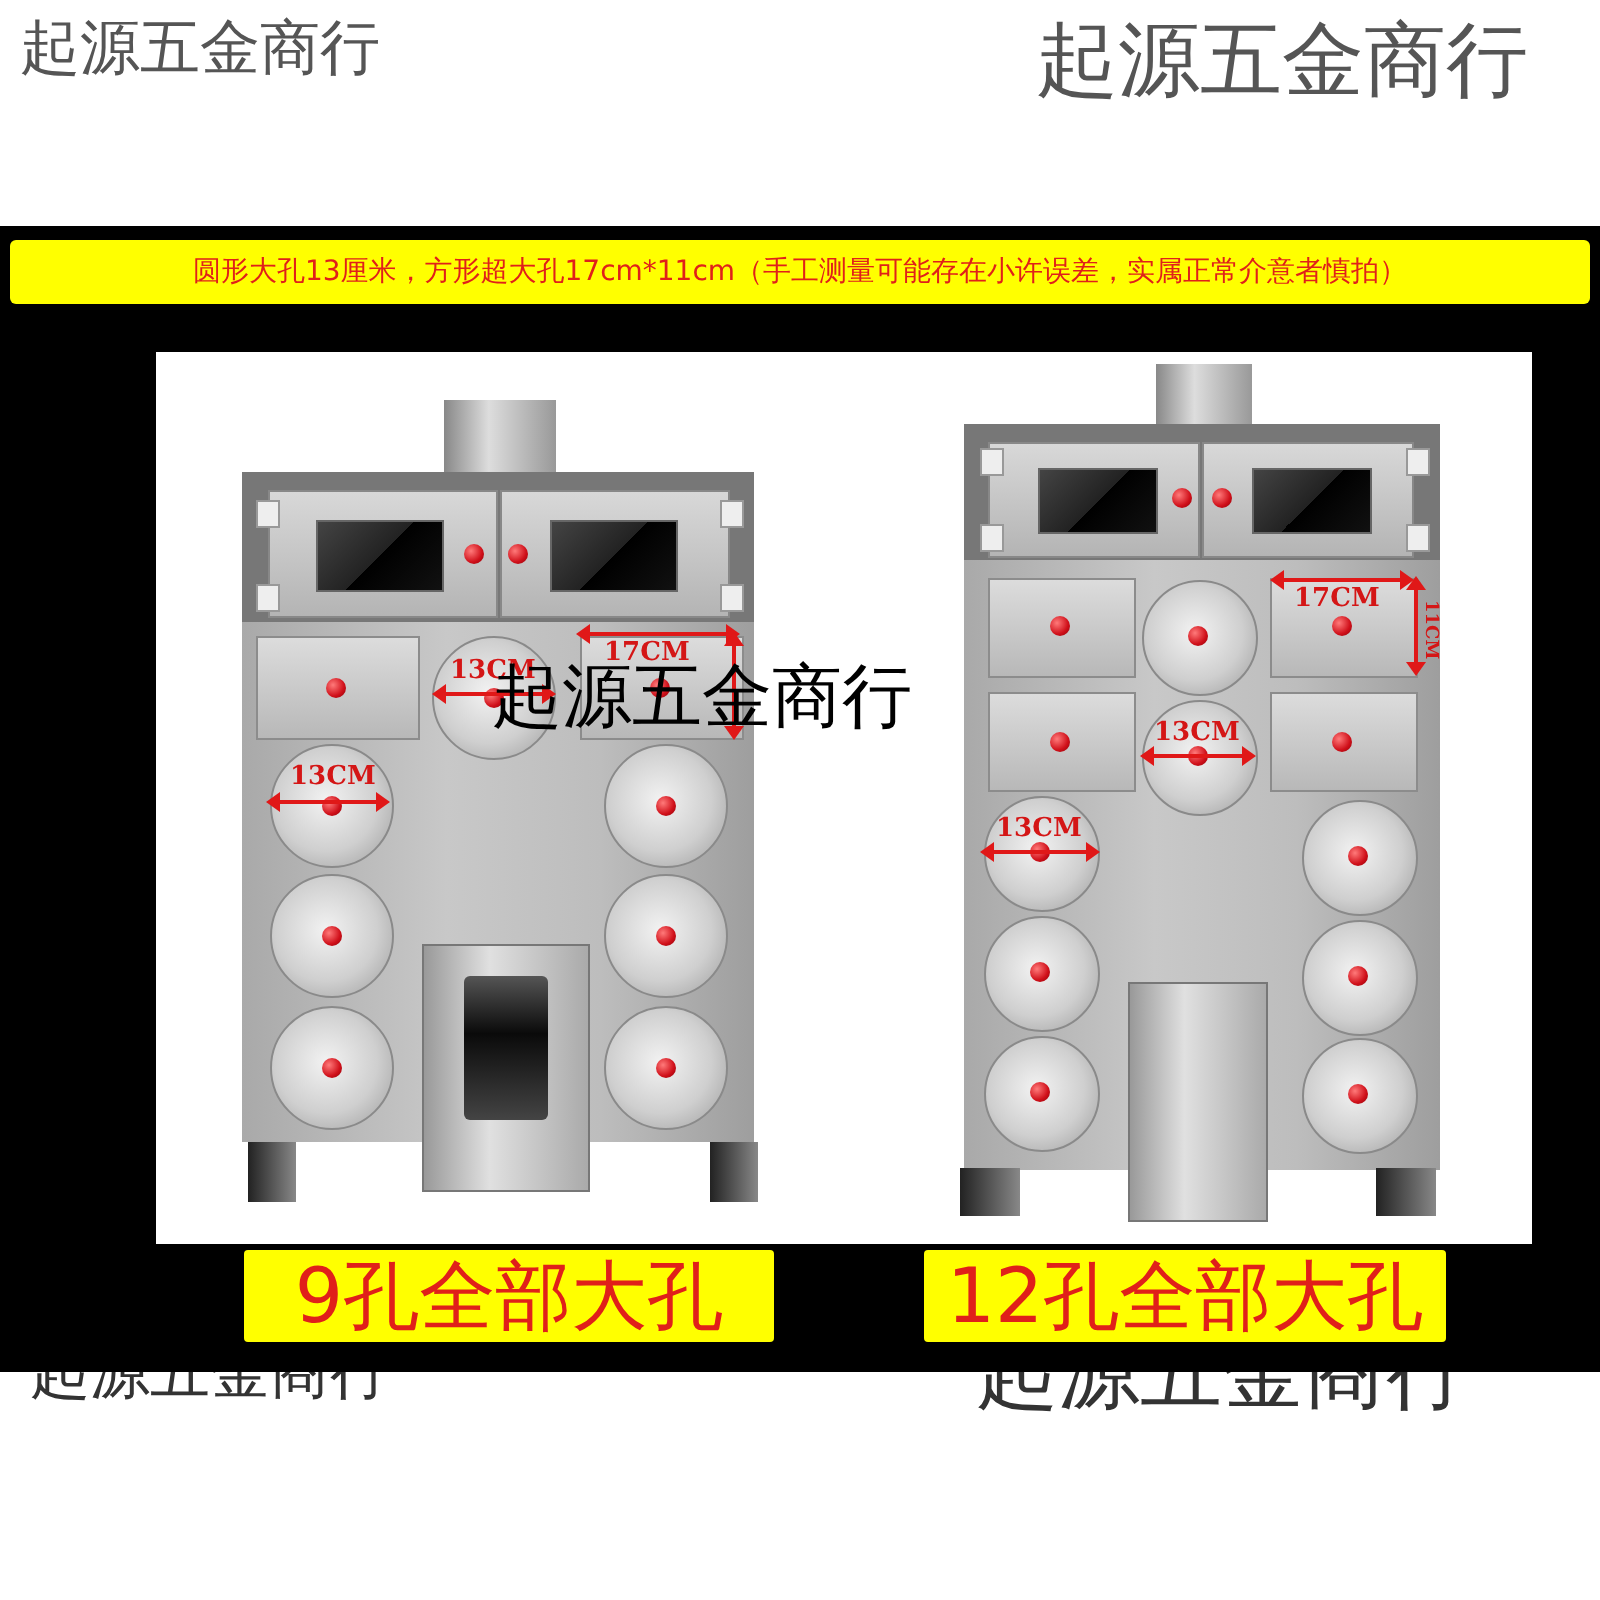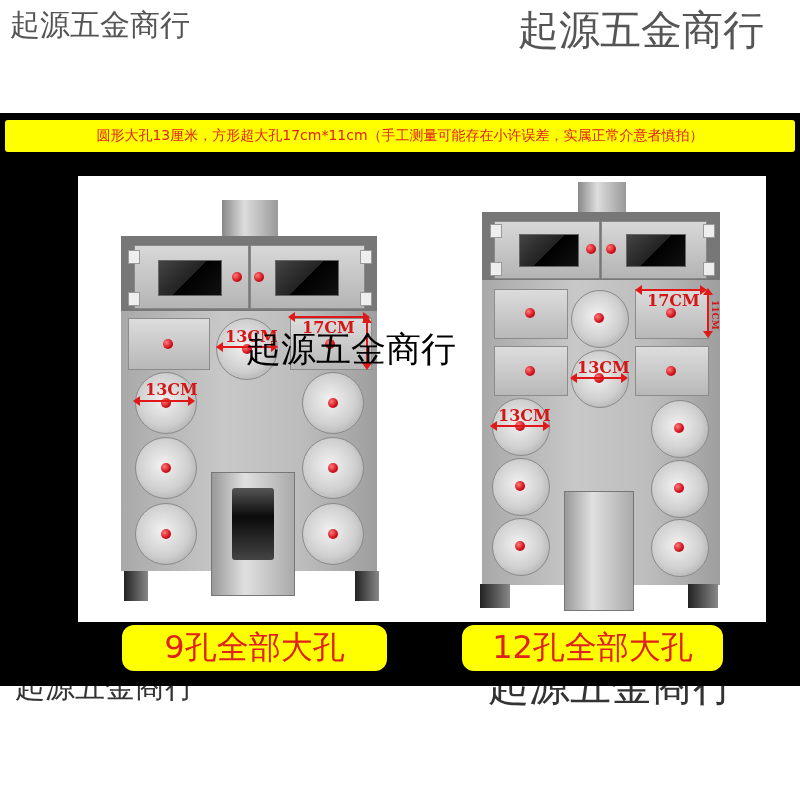--- a/index.html
+++ b/index.html
@@ -2,35 +2,35 @@
 <html><head>
 <meta charset="utf-8">
 <style>
   html,body{margin:0;padding:0;}
   body{width:800px;height:800px;position:relative;overflow:hidden;background:#fff;font-family:"DejaVu Sans",sans-serif;}
   .abs{position:absolute;}
   .wm{position:absolute;color:#555;white-space:nowrap;line-height:1;}
   .black-band{left:0;top:113px;width:800px;height:573px;background:#000;}
   .banner{left:5px;top:120px;width:790px;height:32px;background:#ffff00;border-radius:3px;display:flex;align-items:center;justify-content:center;color:#e0201a;font-size:14px;font-family:"DejaVu Sans",sans-serif;}
   .panel{left:78px;top:176px;width:688px;height:446px;background:#fff;}
-  .label{background:#ffff00;color:#e0201a;font-size:32px;display:flex;align-items:center;justify-content:center;border-radius:12px;}
+  .label{background:#ffff00;color:#e0201a;font-size:38px;display:flex;align-items:center;justify-content:center;border-radius:2px;}
   .machine{position:absolute;}
   .roofbody{position:absolute;background:#777;}
   .body{position:absolute;background:linear-gradient(90deg,#a9a9a9,#c8c8c8 40%,#bdbdbd 70%,#9e9e9e);}
   .chimney{position:absolute;background:linear-gradient(90deg,#888,#ddd 40%,#999);}
   .door{position:absolute;background:linear-gradient(180deg,#d8d8d8,#b4b4b4);border:1px solid #888;}
   .window{position:absolute;background:linear-gradient(135deg,#444 0%,#222 50%,#000 50%,#111 100%);border:1px solid #666;}
   .hinge{position:absolute;width:10px;height:12px;background:#eee;border:1px solid #999;}
   .dot{position:absolute;width:10px;height:10px;border-radius:50%;background:radial-gradient(circle at 35% 35%,#ff7a7a,#d0101a 60%,#8a0008);}
   .hole{position:absolute;border-radius:50%;background:radial-gradient(circle at 45% 45%,#f2f2f2,#cfcfcf 55%,#9a9a9a);border:1px solid #8a8a8a;}
   .rect{position:absolute;background:linear-gradient(180deg,#dcdcdc,#b8b8b8);border:1px solid #8c8c8c;}
   .leg{position:absolute;background:linear-gradient(90deg,#222,#555,#888);}
   .fire{position:absolute;background:linear-gradient(90deg,#999,#e0e0e0 40%,#aaa);border:1px solid #777;}
   .fire-inner{position:absolute;background:linear-gradient(180deg,#555,#0a0a0a 40%,#444);border-radius:3px;}
-  .dim{position:absolute;color:#d41616;font-family:"DejaVu Serif",serif;font-weight:bold;font-size:16px;line-height:1;white-space:nowrap;}
+  .dim{position:absolute;color:#d41616;font-family:"DejaVu Serif",serif;font-weight:bold;font-size:13px;line-height:1;white-space:nowrap;}
   .arrow-h{position:absolute;height:2px;background:#e01818;}
   .arrow-h::before,.arrow-h::after{content:"";position:absolute;top:-4px;border-top:5px solid transparent;border-bottom:5px solid transparent;}
   .arrow-h::before{left:-2px;border-right:7px solid #e01818;}
   .arrow-h::after{right:-2px;border-left:7px solid #e01818;}
   .arrow-v{position:absolute;width:2px;background:#e01818;}
   .arrow-v::before,.arrow-v::after{content:"";position:absolute;left:-4px;border-left:5px solid transparent;border-right:5px solid transparent;}
   .arrow-v::before{top:-2px;border-bottom:7px solid #e01818;}
   .arrow-v::after{bottom:-2px;border-top:7px solid #e01818;}
 </style>
 </head>

